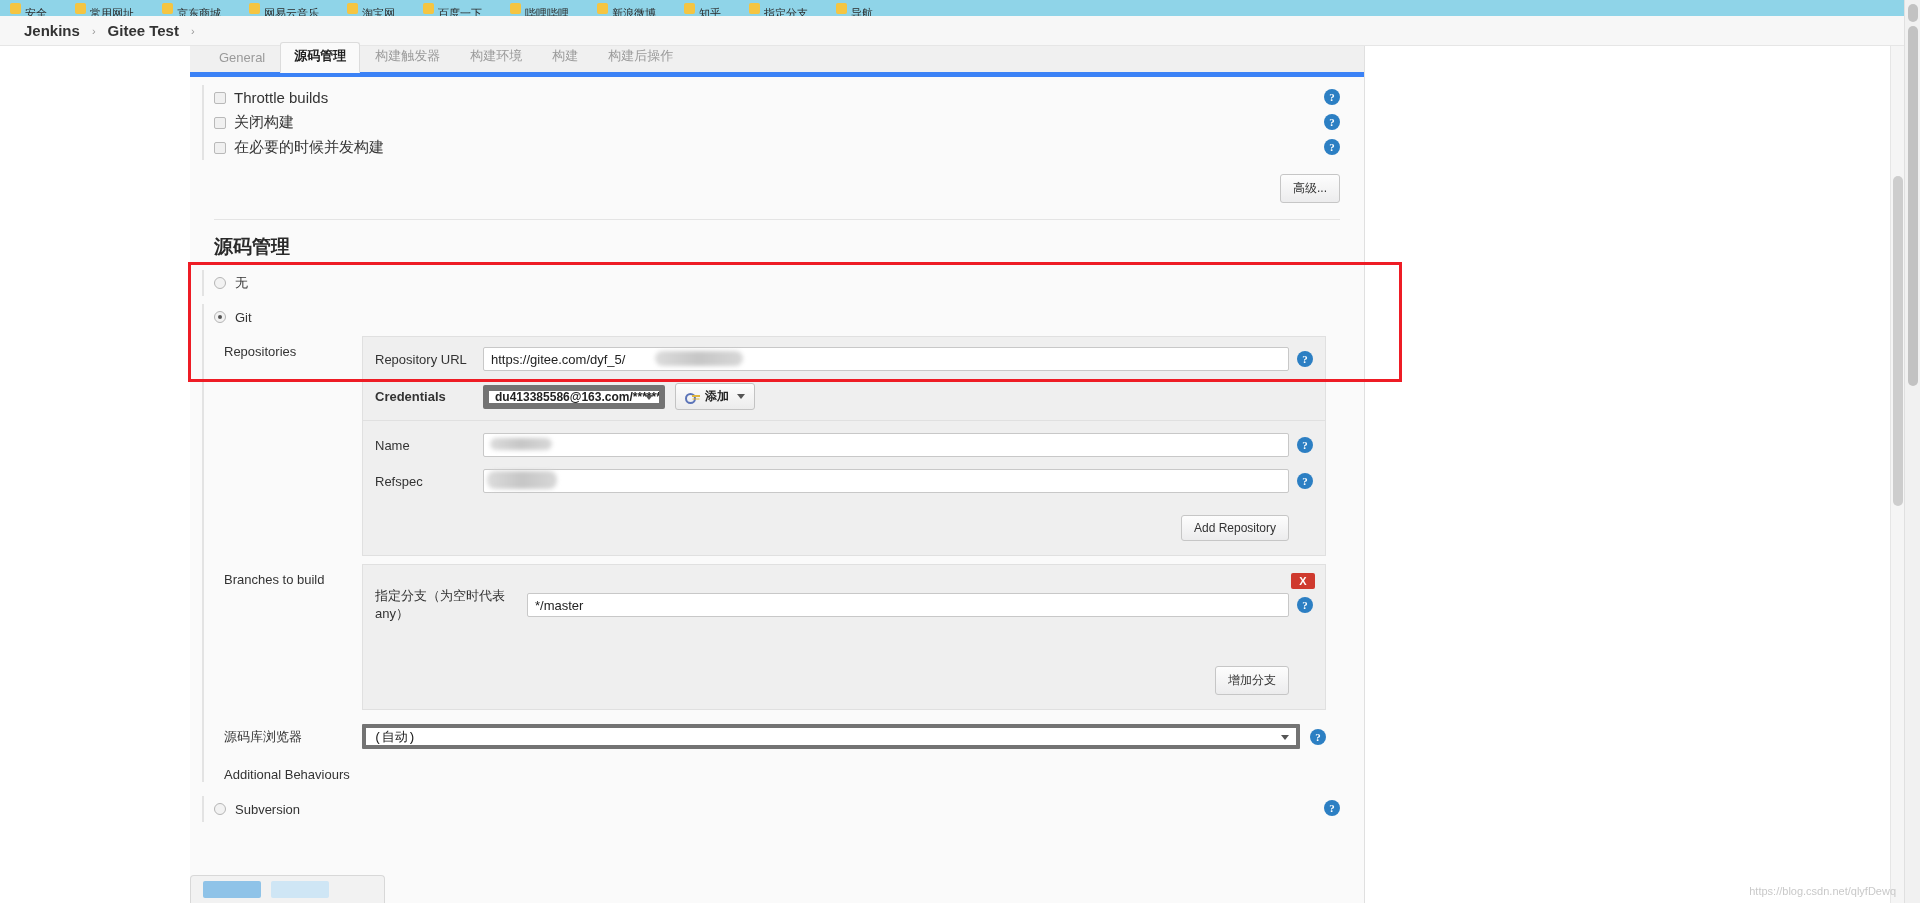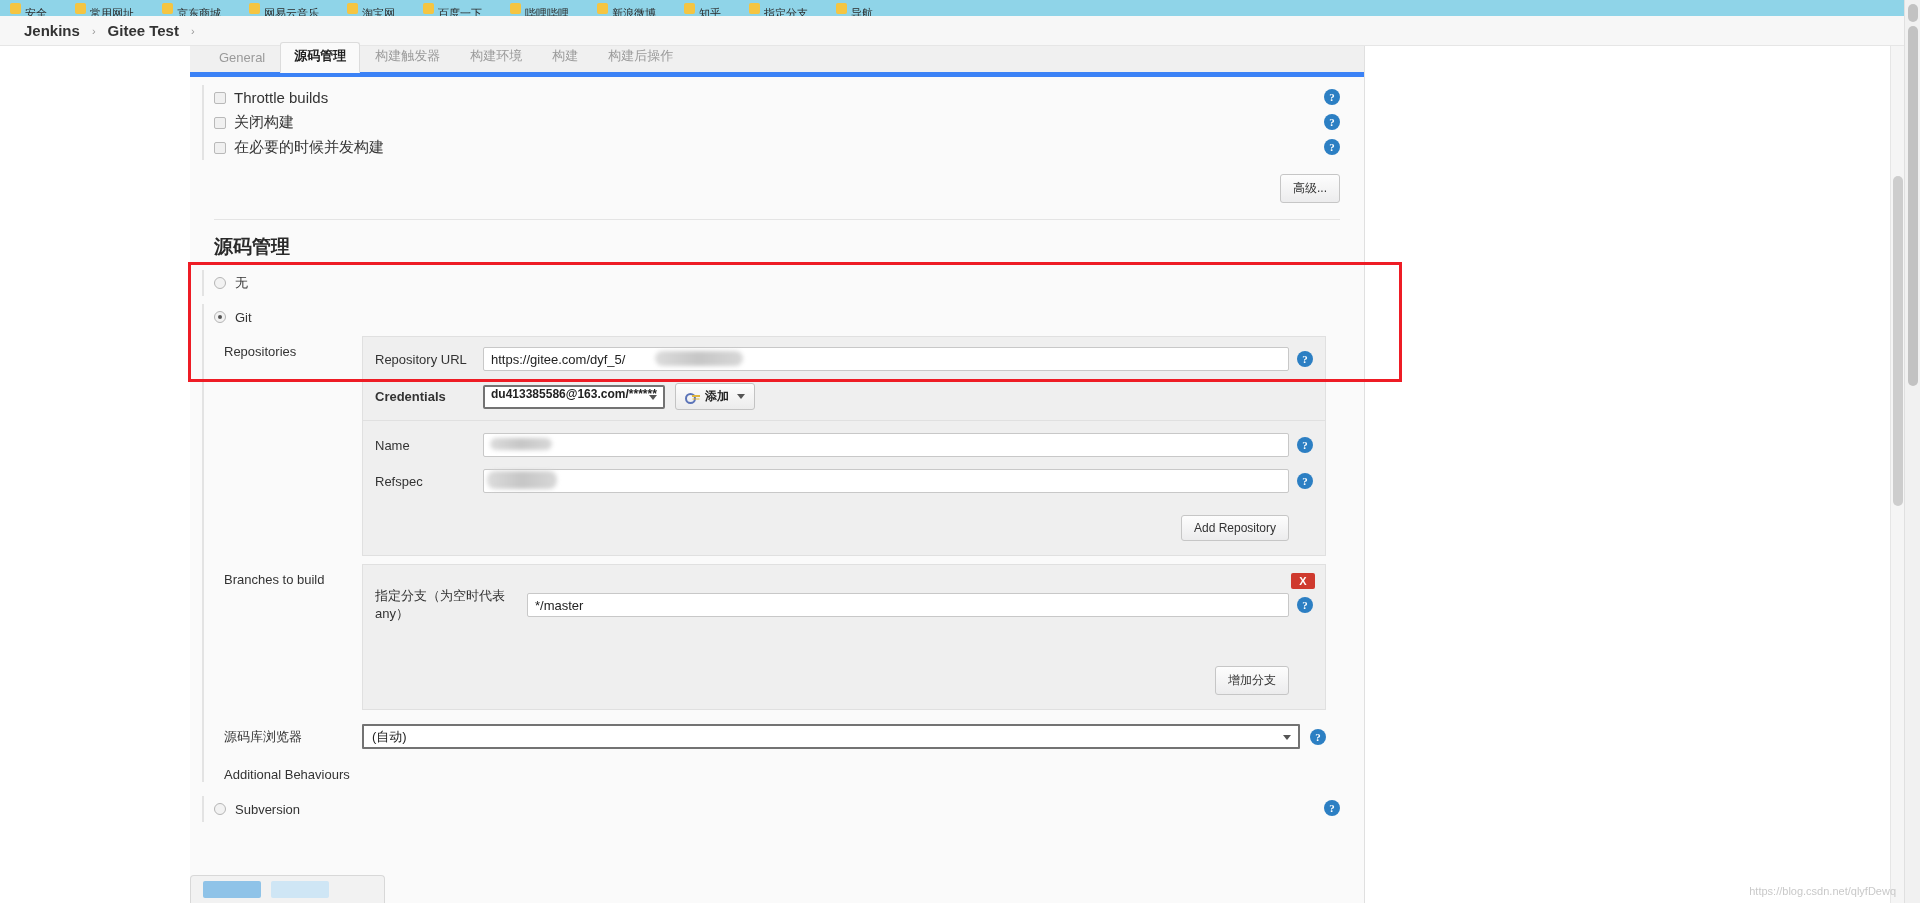--- a/index.html
+++ b/index.html
@@ -184,36 +184,36 @@
   .inner-label.wide { width: 152px; flex: 0 0 152px; }
   .txt {
     flex: 1 1 auto; height: 24px;
     border: 1px solid #c8c8c8; border-radius: 2px;
     background: #fff; font-size: 13px; color: #222;
     padding: 0 7px; font-family: "Liberation Sans", sans-serif;
     outline: none; min-width: 0;
   }
   .sel {
     height: 24px; width: 182px; flex: 0 0 182px;
-    border: 2px solid #737373; border-radius: 2px; background: #fff;
+    border: 6px solid #737373; border-radius: 2px; background: #fff;
     font-size: 12px; color: #222; padding: 0 18px 0 6px;
-    display: flex; align-items: flex-start; position: relative;
+    display: flex; align-items: center; position: relative;
     white-space: nowrap; overflow: hidden; cursor: pointer;
   }
   .sel .caret {
     position: absolute; right: 6px; top: 50%; margin-top: -2px;
     width: 0; height: 0;
     border-left: 4px solid transparent; border-right: 4px solid transparent;
     border-top: 5px solid #555;
   }
   .sel-wide {
     height: 25px; width: 100%;
-    border: 2px solid #737373; border-radius: 1px; background: #fff;
+    border: 4px solid #737373; border-radius: 1px; background: #fff;
     font-size: 13px; color: #222; padding: 0 20px 0 8px;
-    display: flex; align-items: center; position: relative; cursor: pointer;
+    display: flex; align-items: center; position: relative; cursor: pointer; font-family: Liberation Mono, monospace;
   }
   .sel-wide .caret {
     position: absolute; right: 7px; top: 50%; margin-top: -2px;
     width: 0; height: 0;
     border-left: 4px solid transparent; border-right: 4px solid transparent;
     border-top: 5px solid #555;
   }
 
   .add-btn {
     display: inline-flex; align-items: center; gap: 5px;

